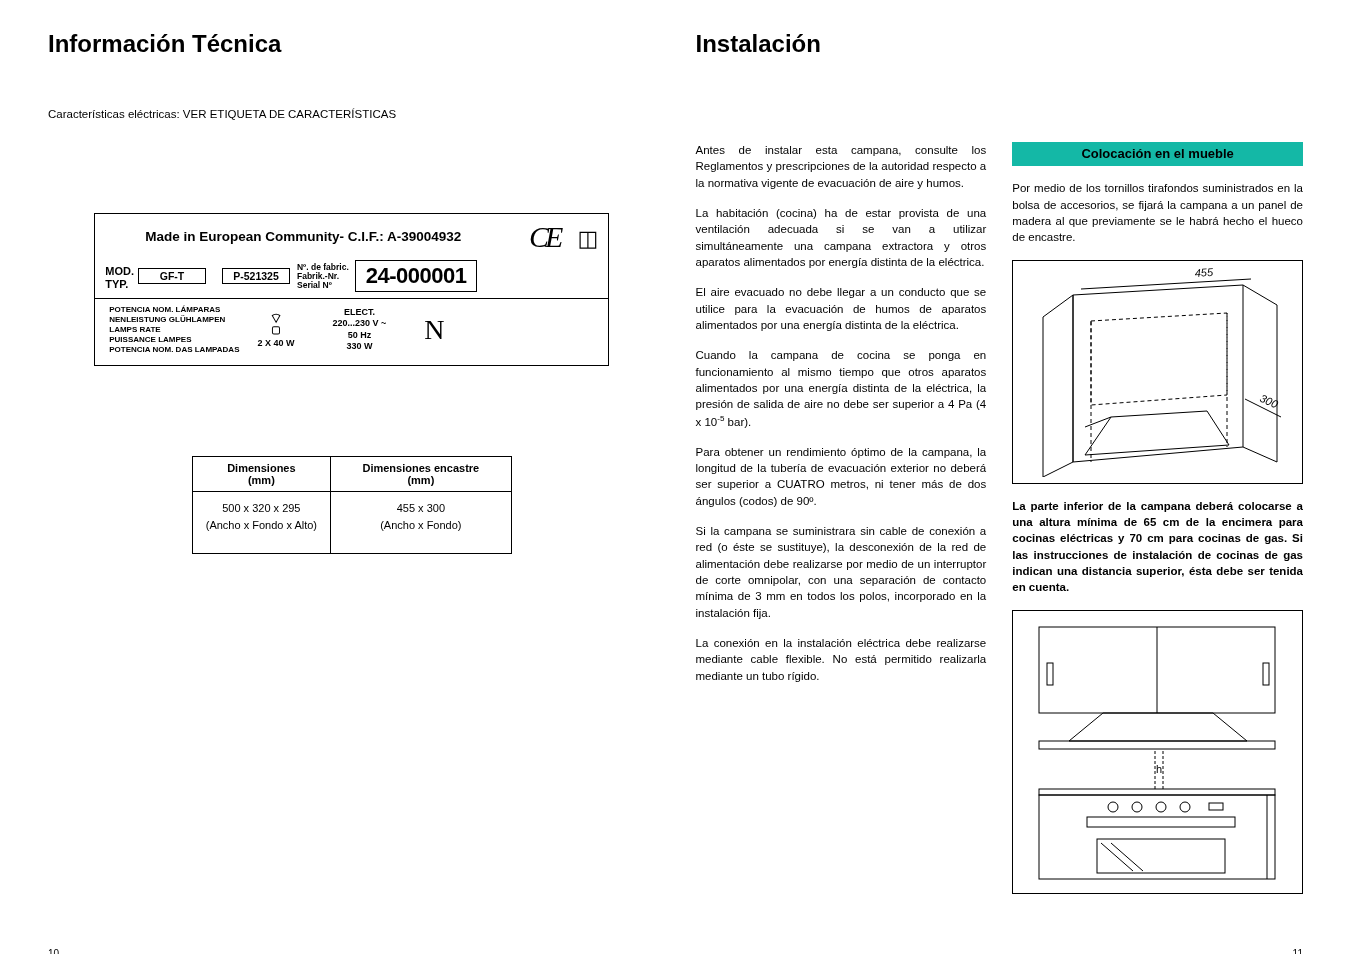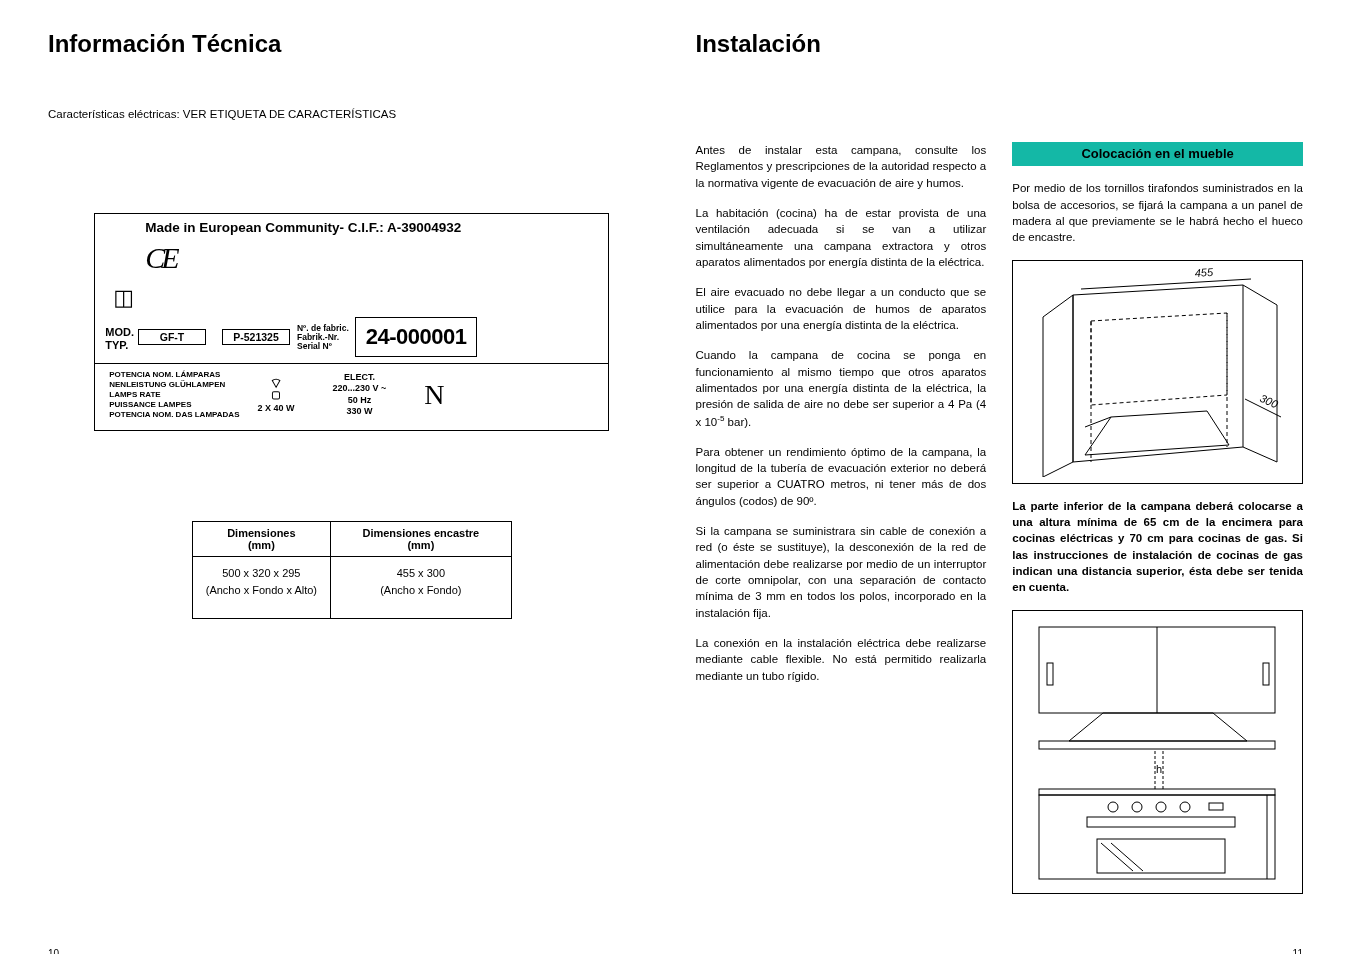--- a/index.html
+++ b/index.html
@@ -30,24 +30,23 @@
   
   .label-plate {
     border: 1.5px solid #000;
     width: 515px;
     margin: 0 auto 90px auto;
     padding: 6px 10px 4px 10px;
     position: relative;
   }
   .plate-top {
     display: flex;
-    align-items: flex-start;
+    align-items: center;
     gap: 6px;
     padding-bottom: 4px;
-    flex-direction: column;
   }
   .plate-title {
     font-size: 13.5px;
     font-weight: bold;
     flex: 1;
     padding-left: 40px;
   }
   .plate-row1 {
     display: flex;
     align-items: center;
@@ -76,21 +75,21 @@
     padding: 1px 2px 0 3px;
   }
   .serialbox {
     border: 1.5px solid #000;
     font-size: 22px;
     font-weight: 900;
     padding: 0 10px;
     letter-spacing: -0.5px;
     display:flex;
     align-items:center;
-    height:40px;
+    height:32px;
   }
   .ce-sym {
     font-family: serif;
     font-size: 30px;
     font-style: italic;
     font-weight: 400;
     letter-spacing: -4px;
     padding: 0 4px;
     margin-left: 36px;
   }

